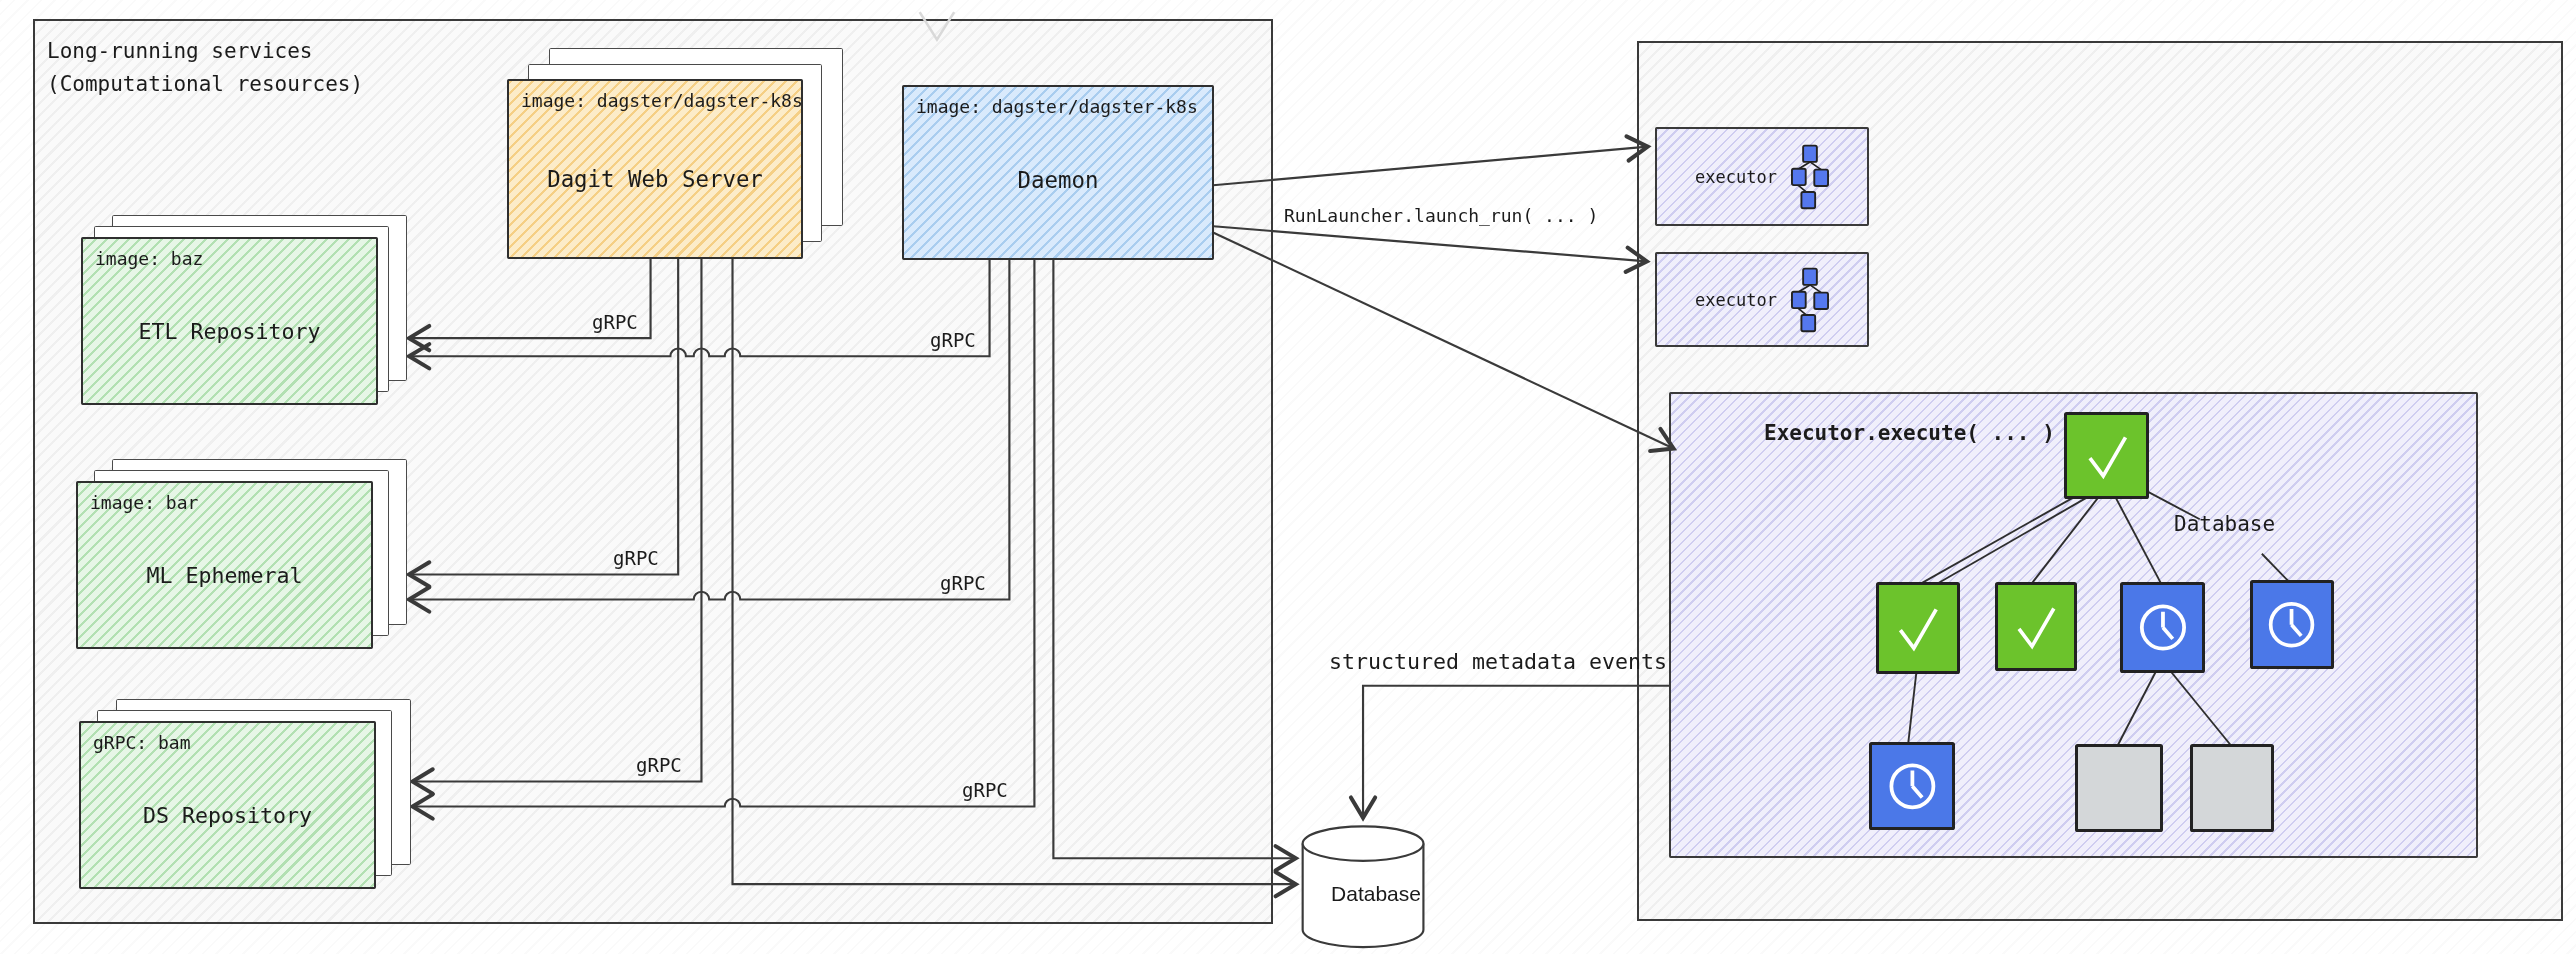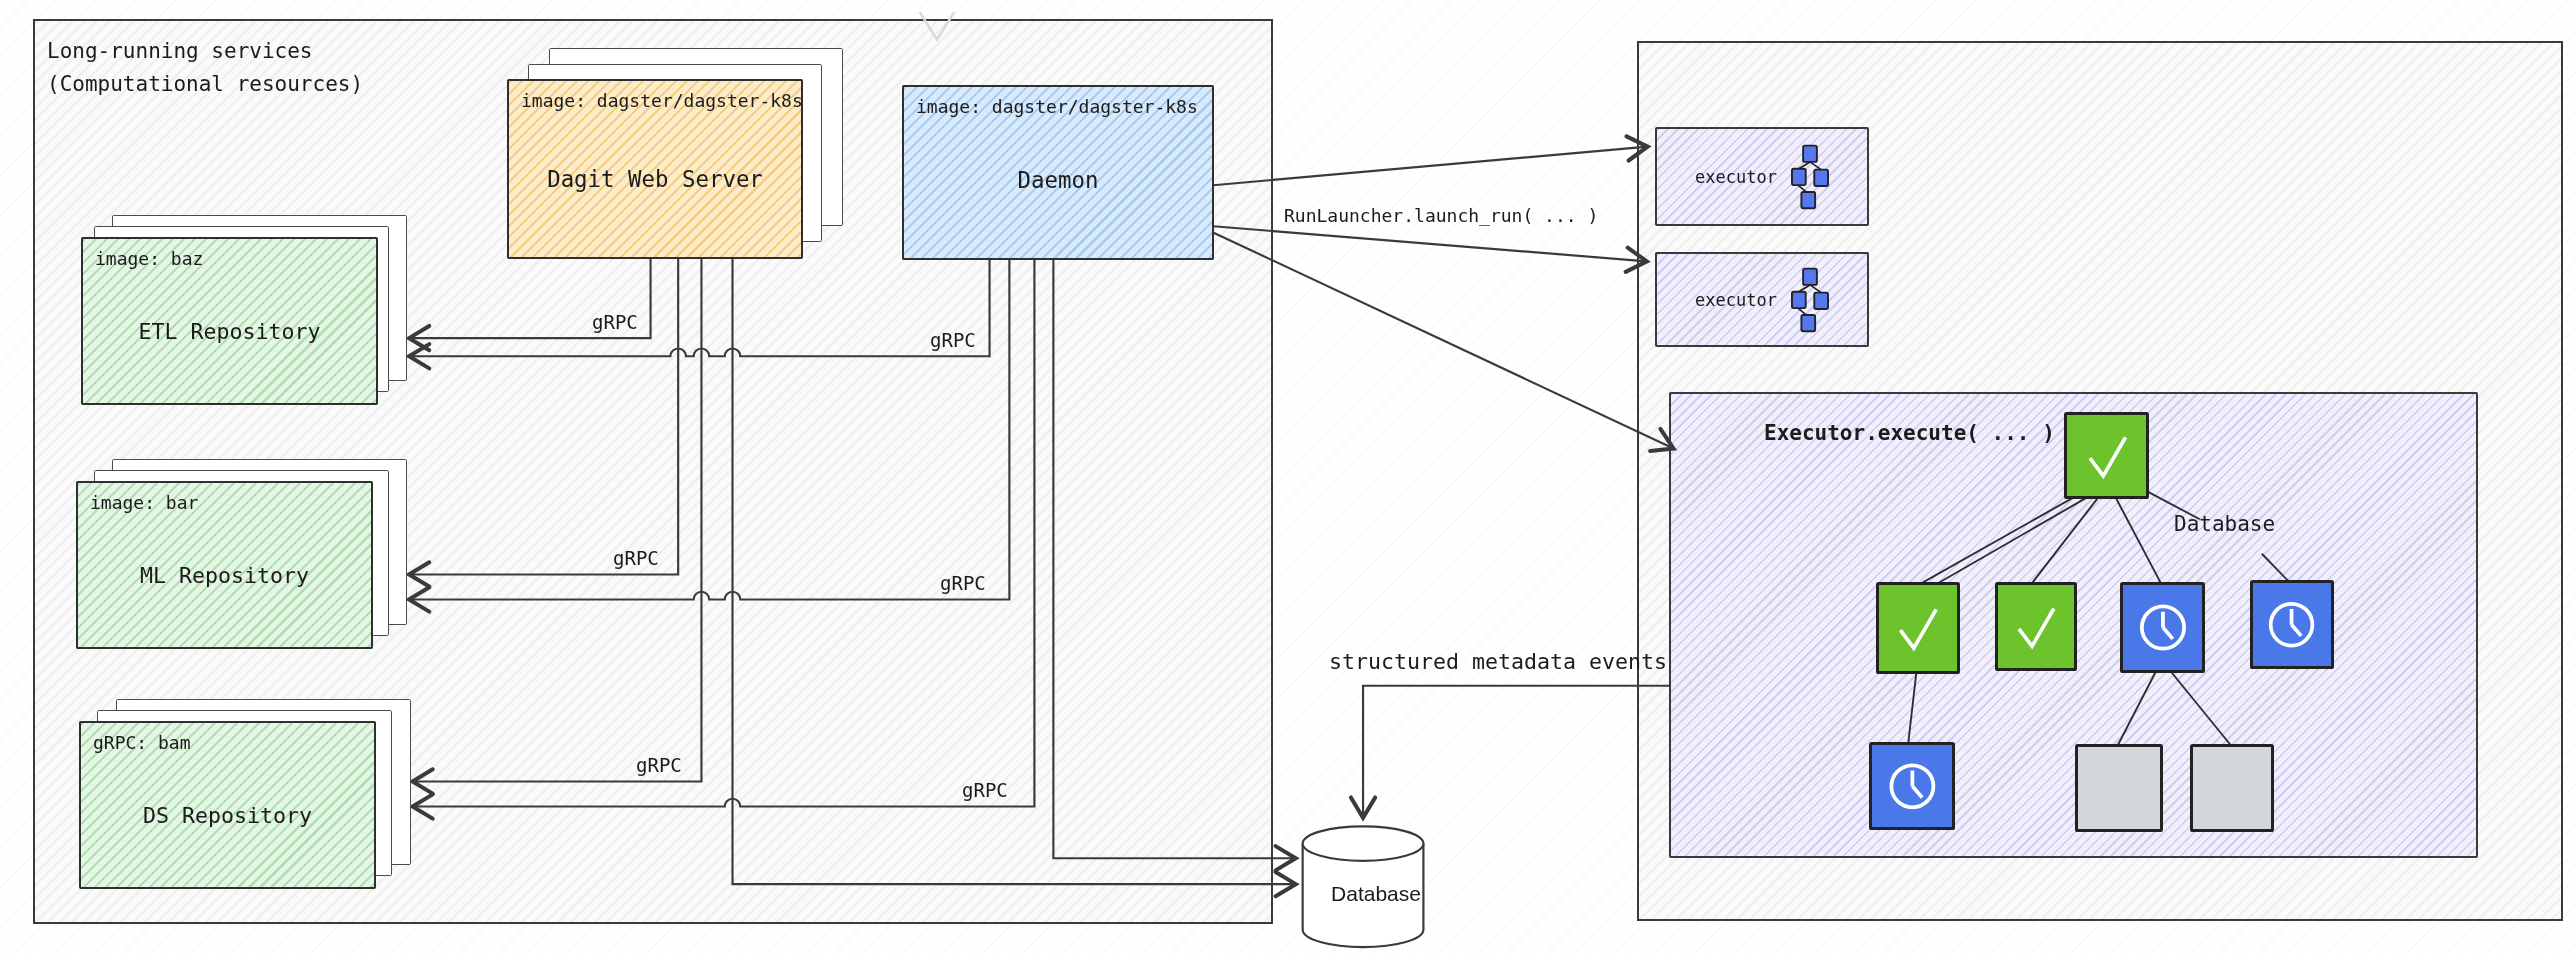--- a/index.html
+++ b/index.html
@@ -129,21 +129,21 @@
   <div class="page" style="left:94px;top:226px;width:293px;height:164px;"></div>
   <div class="box repo-main" style="left:81px;top:237px;width:293px;height:164px;">
     <span class="img-label">image: baz</span>
     <span class="box-name">ETL Repository</span>
   </div>
 
   <div class="page" style="left:112px;top:459px;width:293px;height:164px;"></div>
   <div class="page" style="left:94px;top:470px;width:293px;height:164px;"></div>
   <div class="box repo-main" style="left:76px;top:481px;width:293px;height:164px;">
     <span class="img-label">image: bar</span>
-    <span class="box-name">ML Repository</span>
+    <span class="box-name">ML Ephemeral</span>
   </div>
 
   <div class="page" style="left:116px;top:699px;width:293px;height:164px;"></div>
   <div class="page" style="left:97px;top:710px;width:293px;height:164px;"></div>
   <div class="box repo-main" style="left:79px;top:721px;width:293px;height:164px;">
     <span class="img-label">gRPC: bam</span>
     <span class="box-name">DS Repository</span>
   </div>
 
   <div class="page" style="left:549px;top:48px;width:292px;height:176px;"></div>

